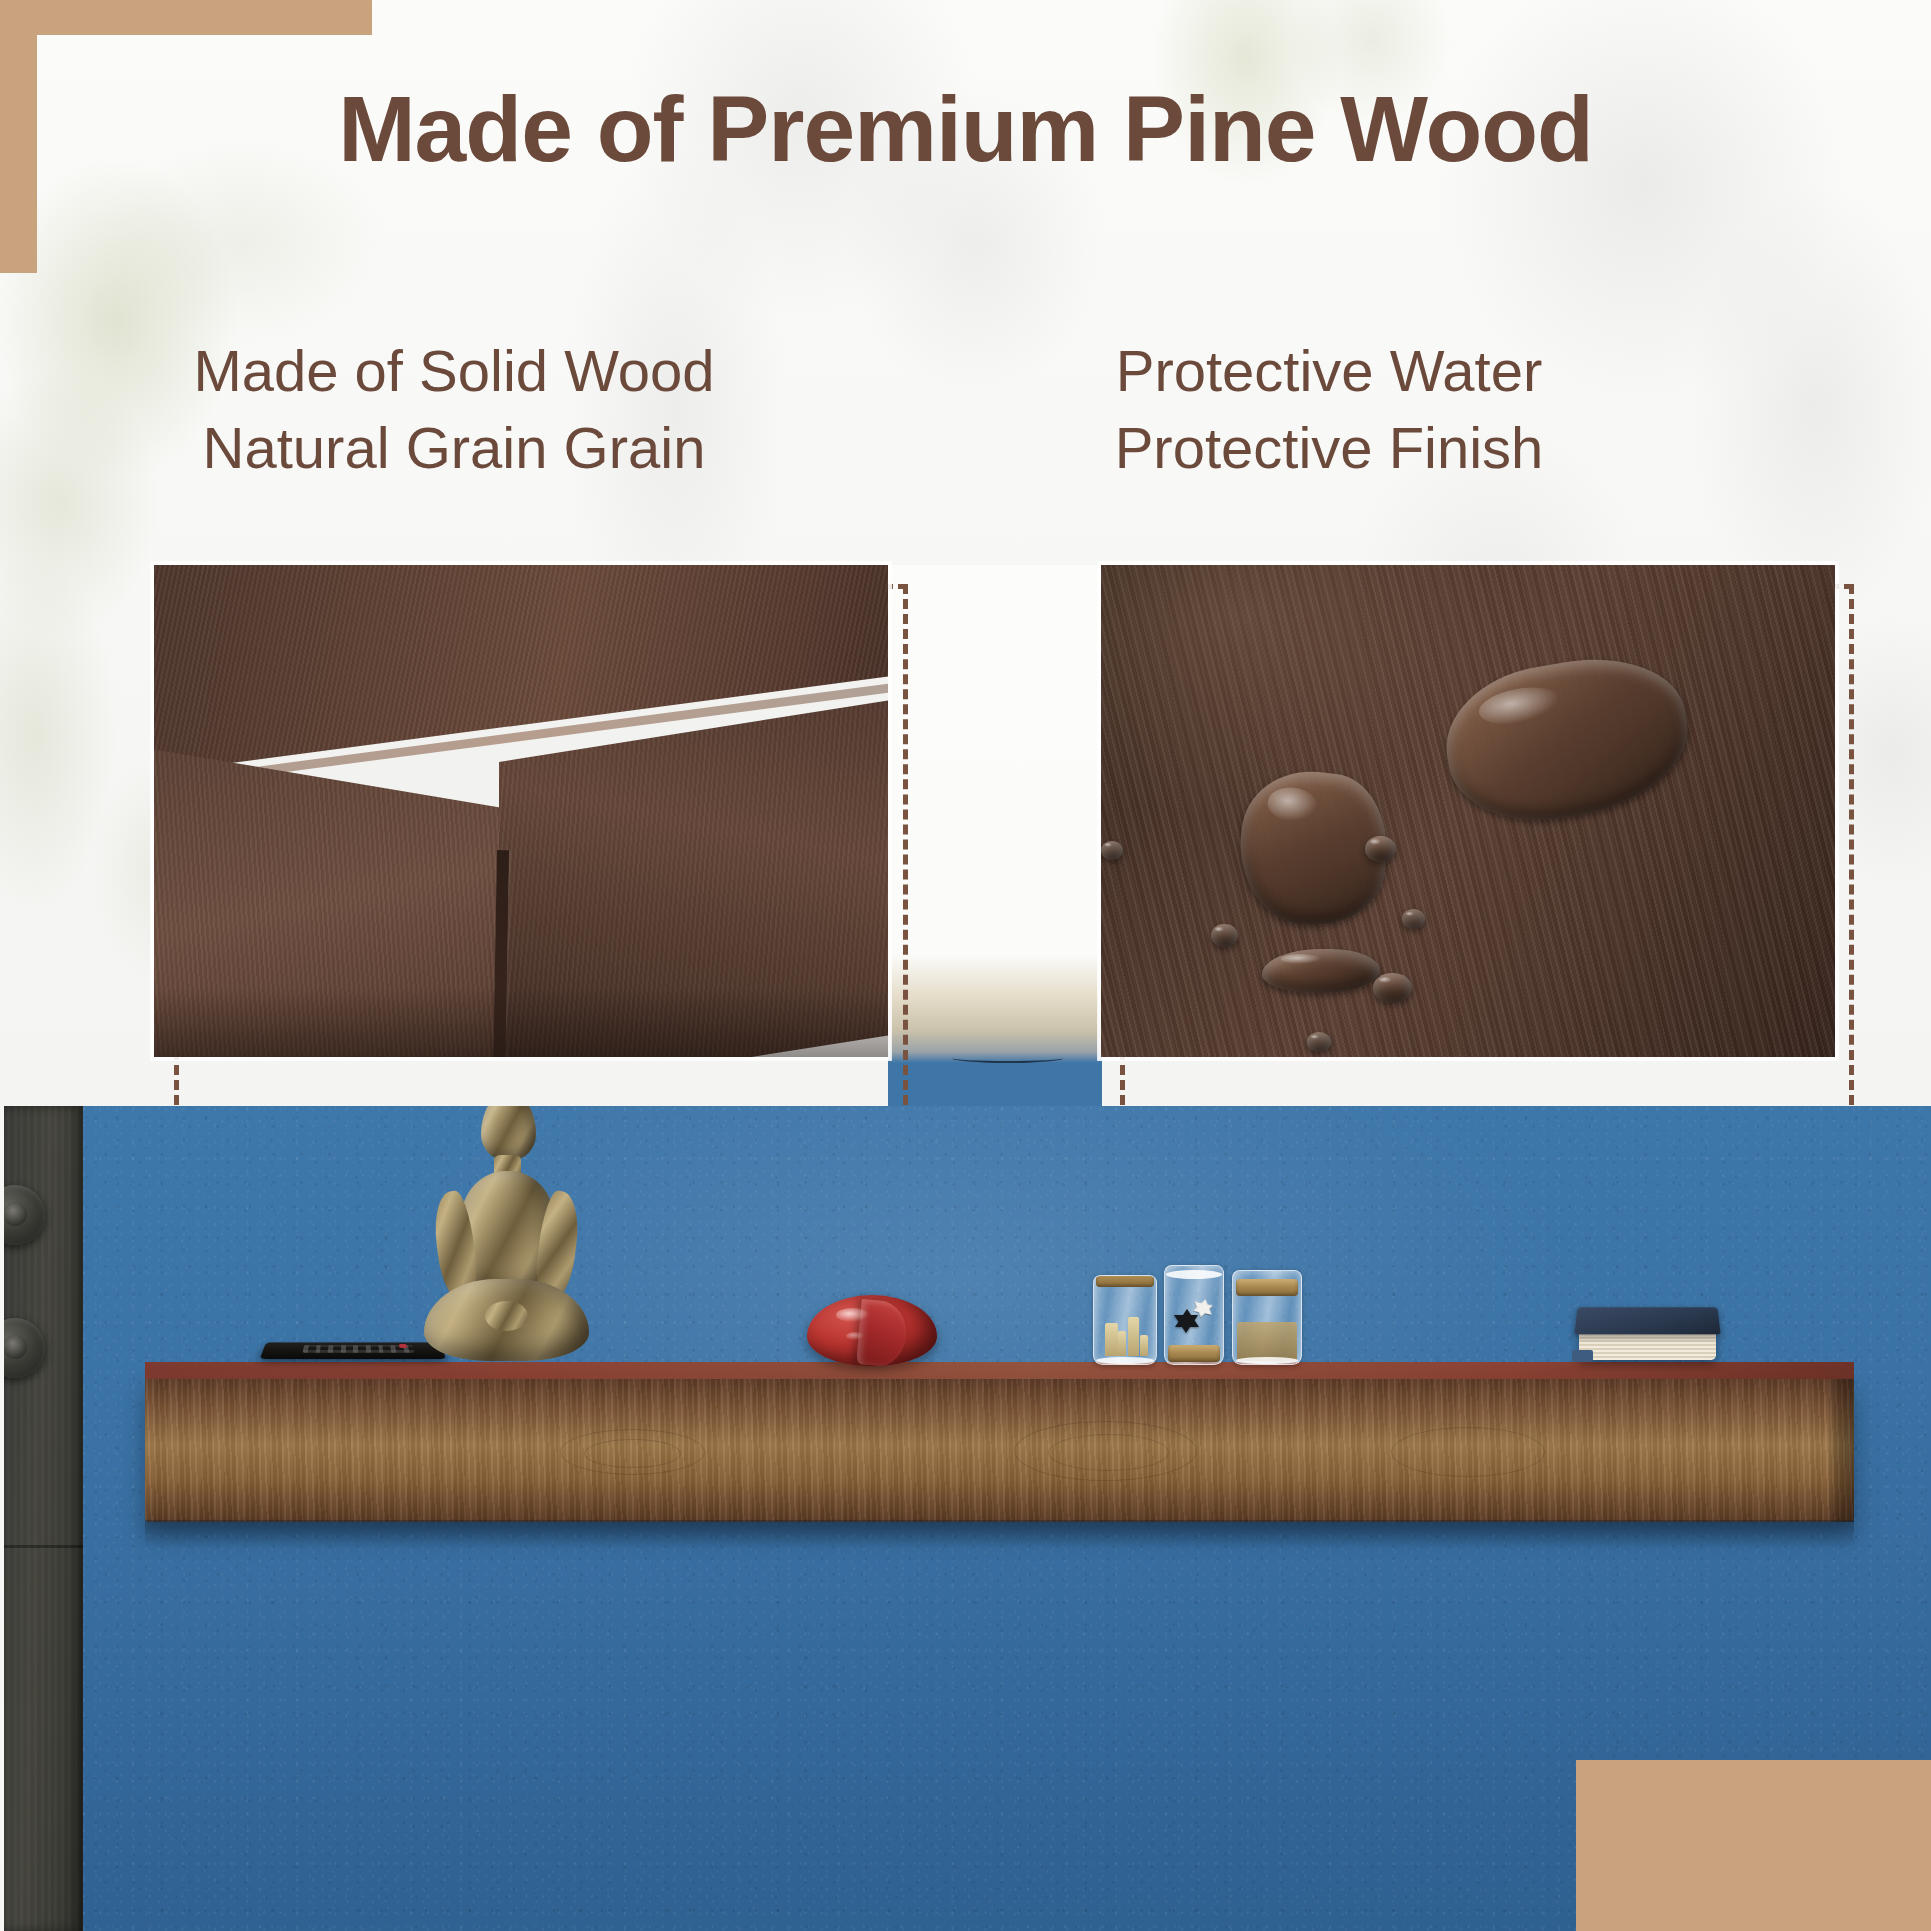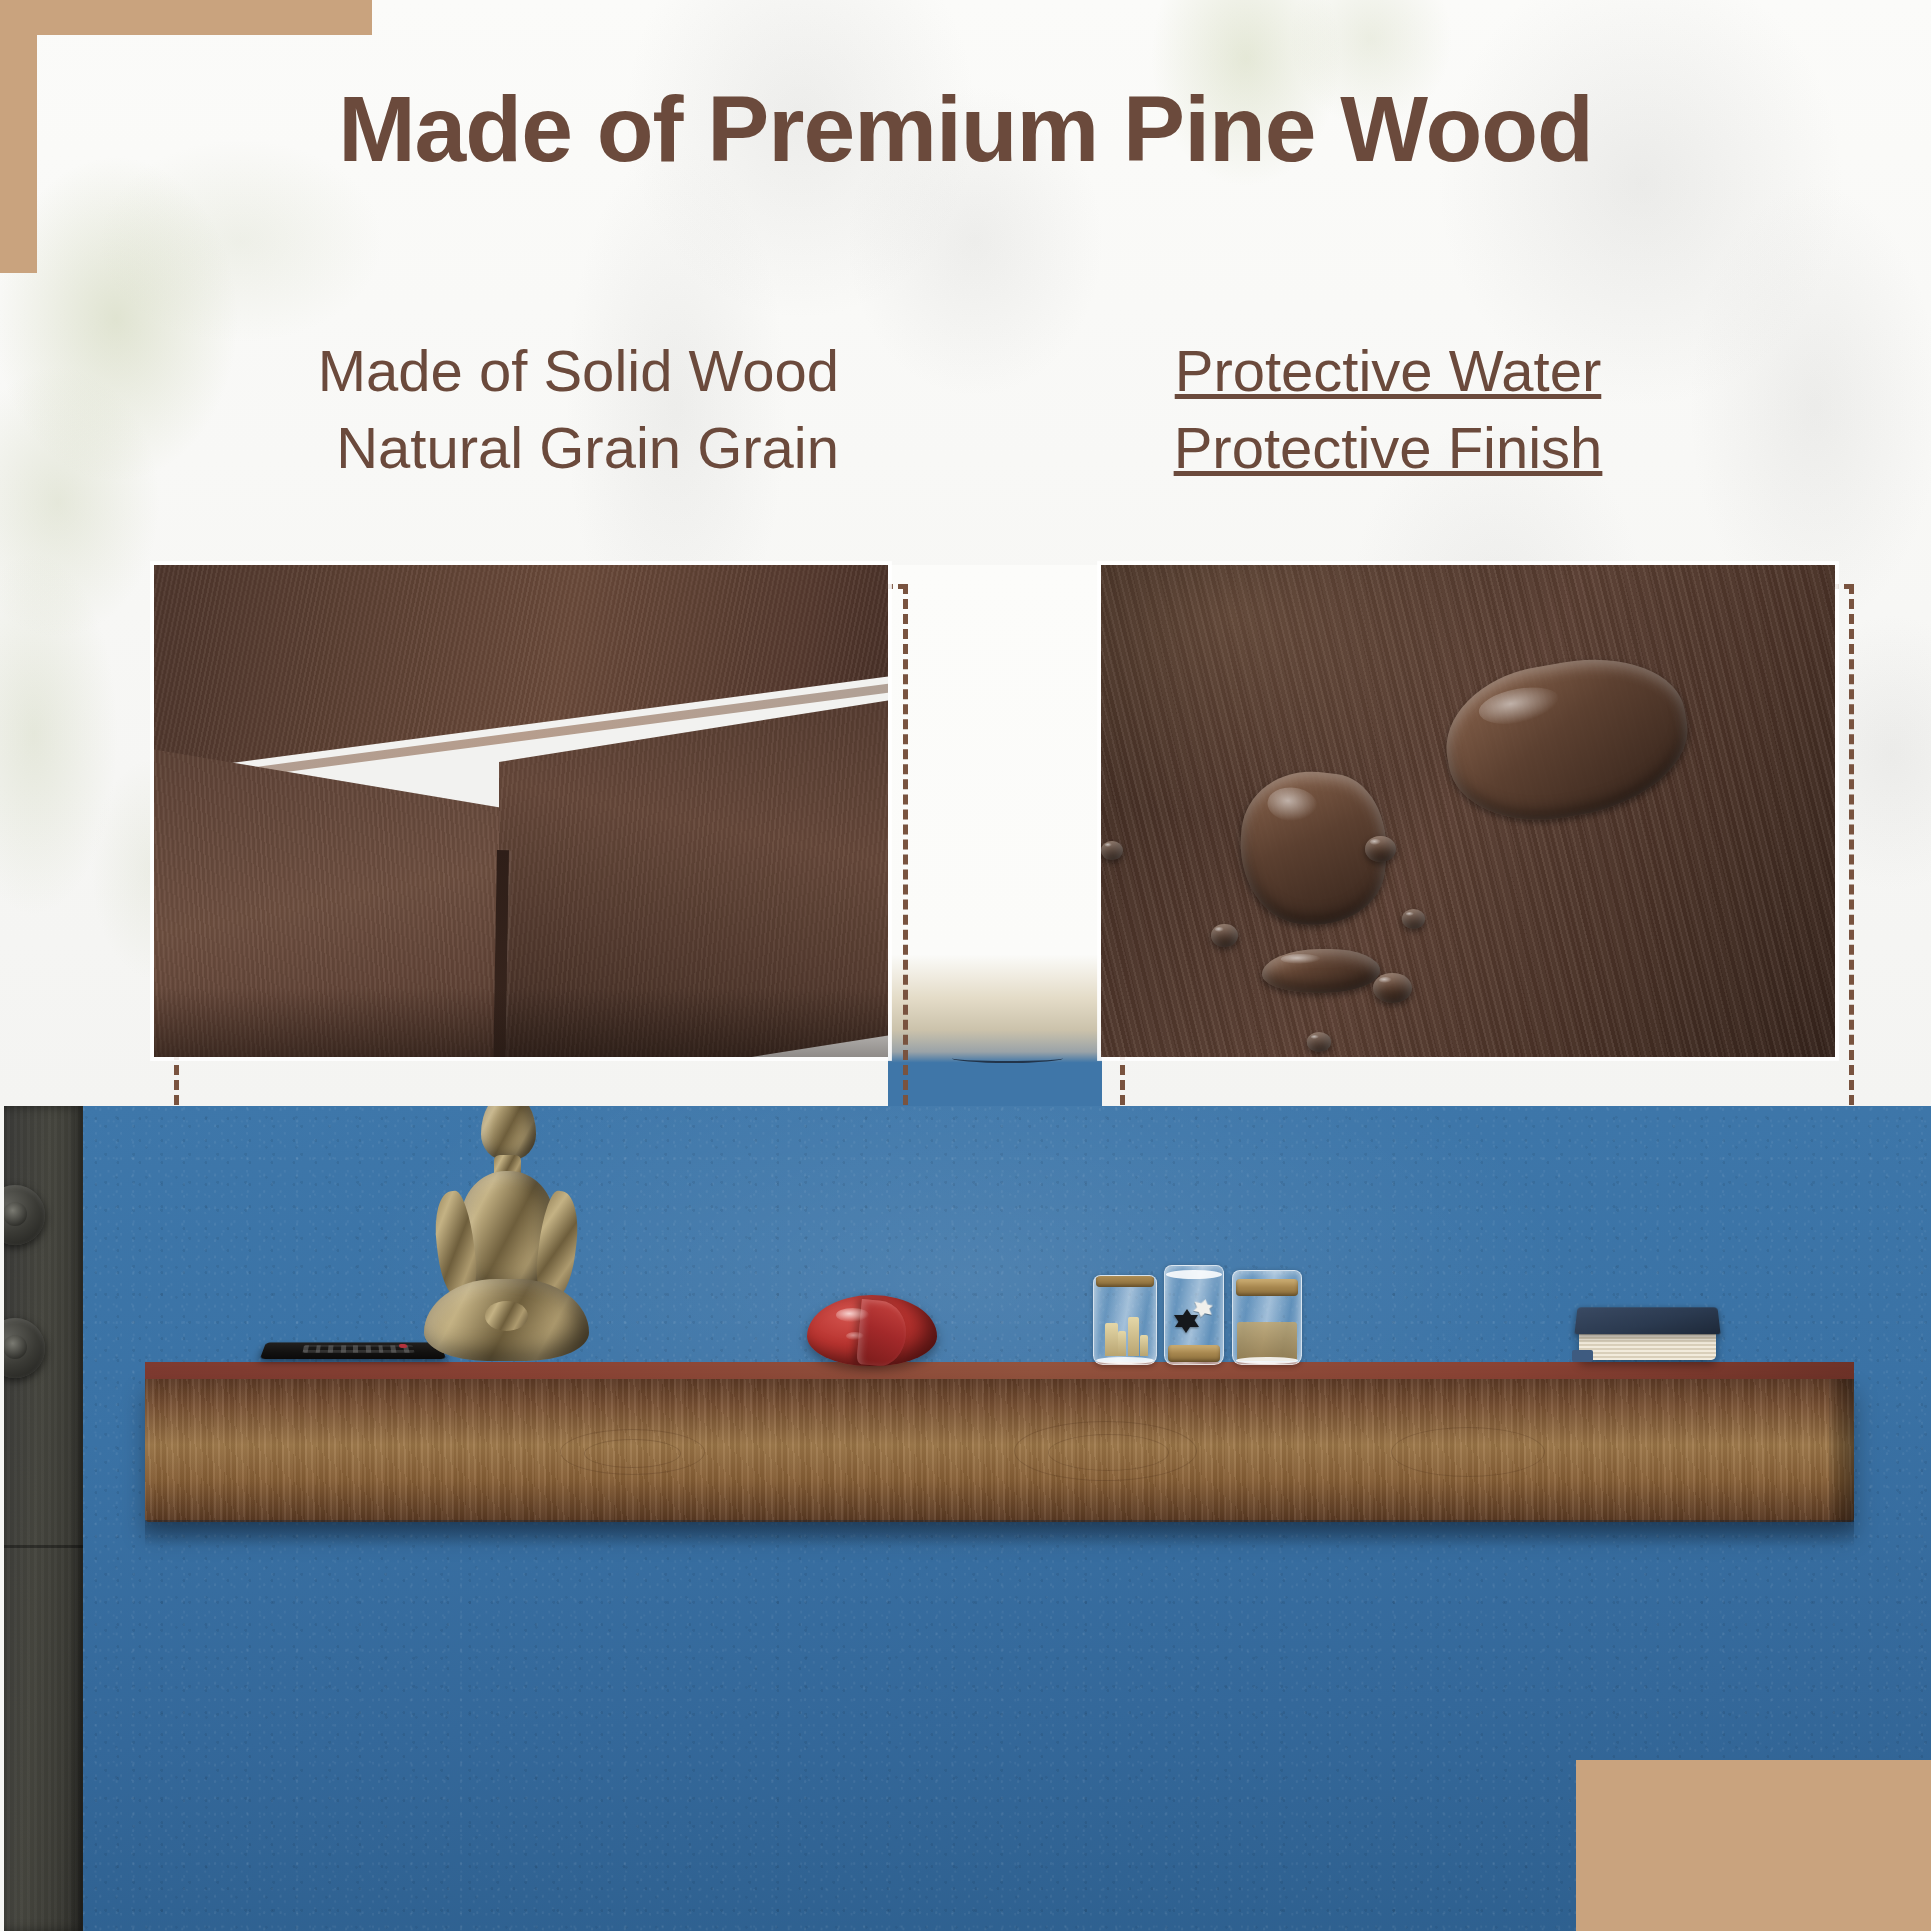--- a/index.html
+++ b/index.html
@@ -52,22 +52,22 @@
     font-size:93px; font-weight:700; letter-spacing:-1px;
     color:#6B4A3C; line-height:1.05;
     white-space:nowrap;
   }
 
   .sub-col {
     position:absolute; top:333px; width:734px; text-align:center;
     font-size:58px; font-weight:400; line-height:1.32;
     color:#6B4A3C;
   }
-  .sub-left  { left:105px;text-align:right; }
-  .sub-right { left:1021px;text-decoration:underline; }
+  .sub-left  { left:87px; }
+  .sub-right { left:962px; }
   .sub-col .ln { display:block; white-space:nowrap; }
 
   
   .dash-frame {
     position:absolute;
     border:5.8px dashed #79533F;
     background:transparent;
   }
   .dash-left  { left:174px;  top:584px; width:734px; height:536px; }
   .dash-right { left:1120px; top:584px; width:734px; height:536px; }

